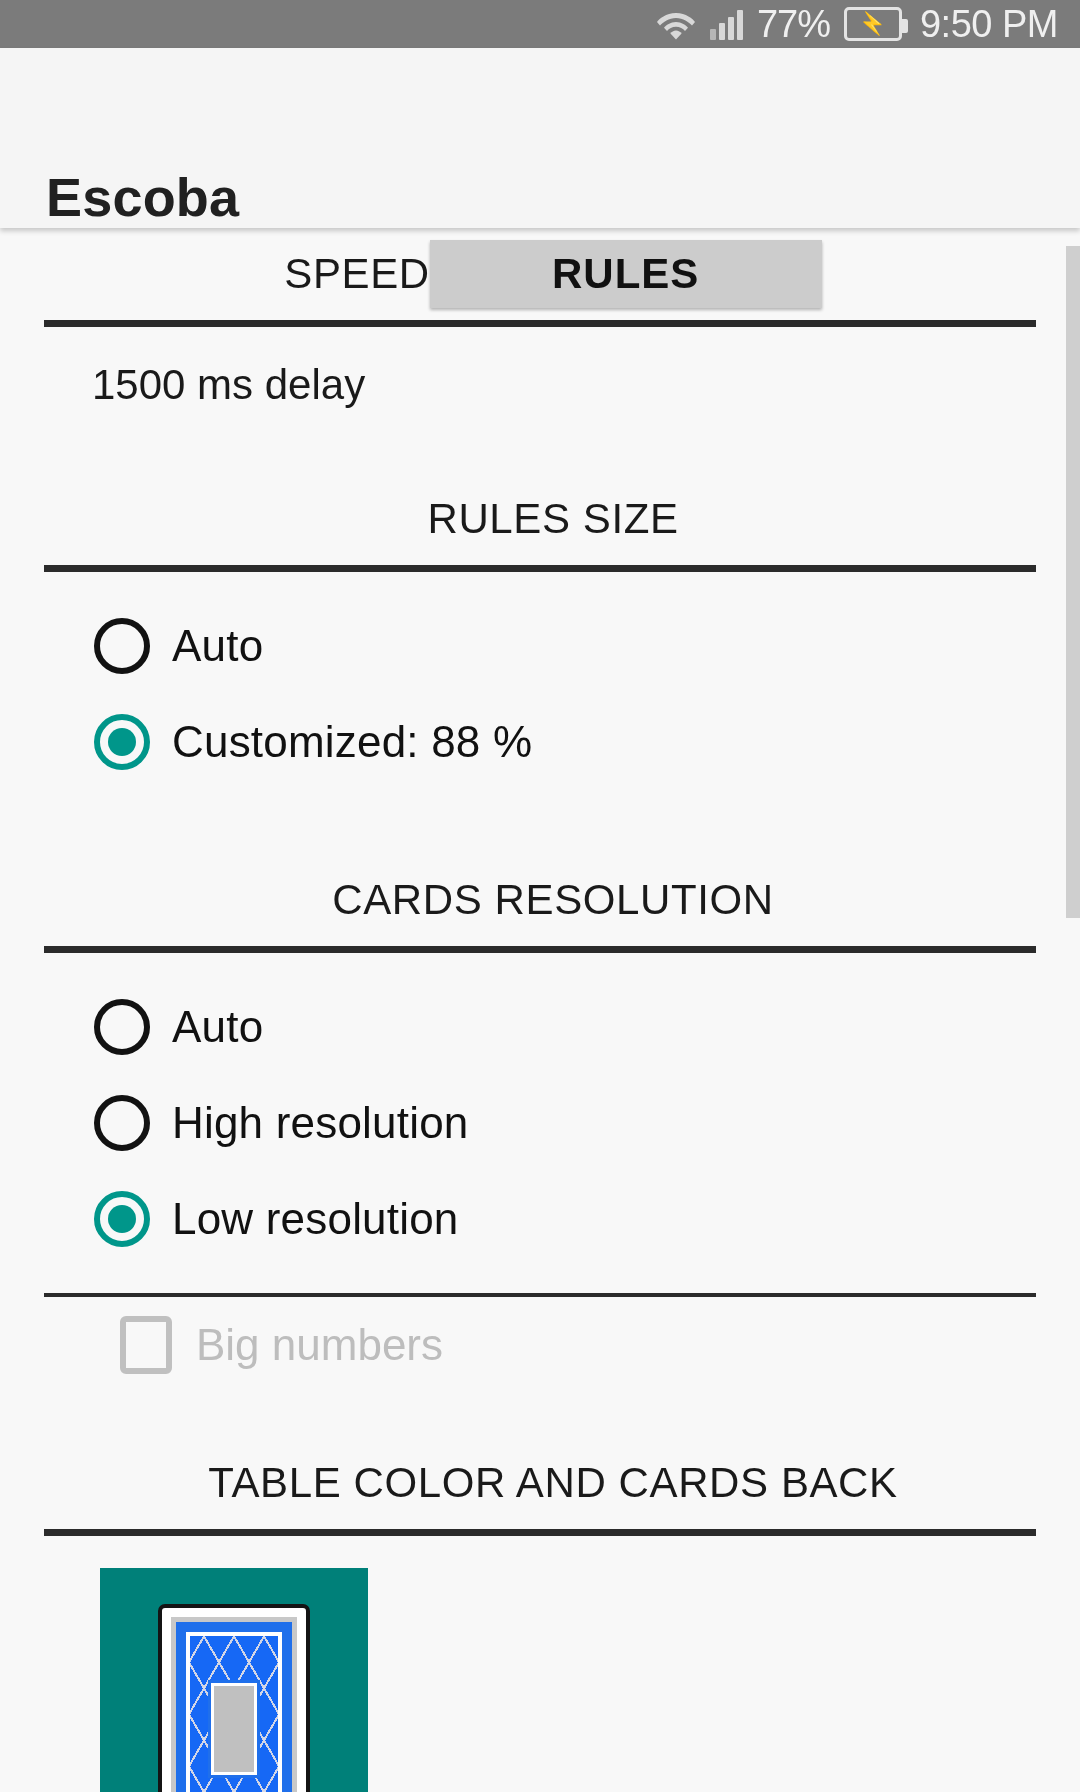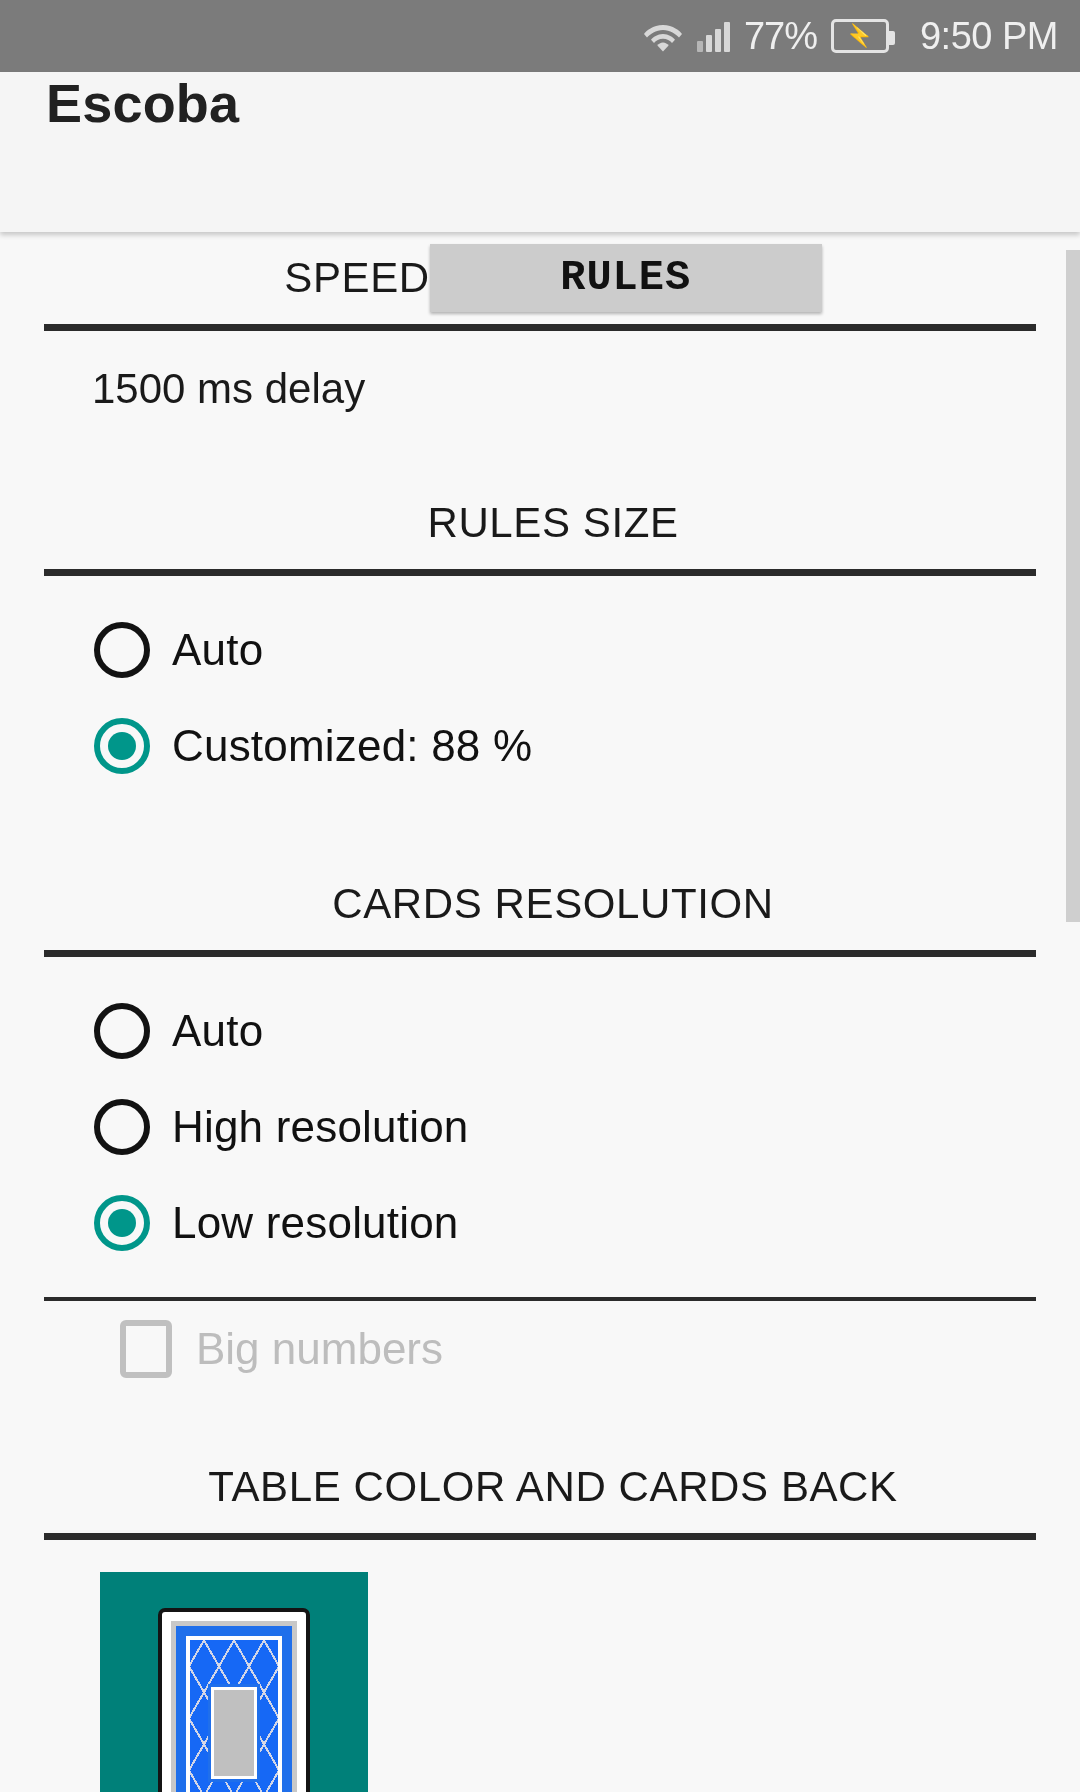--- a/index.html
+++ b/index.html
@@ -7,21 +7,21 @@
   html, body {
     width:1080px; height:1792px;
     background:#f7f7f7;
     font-family:"Liberation Sans", sans-serif;
     overflow:hidden;
   }
 
   
   .statusbar{
     position:relative;
-    width:1080px; height:72px;
+    width:1080px; height:48px;
     background:#7b7b7b;
     display:flex; align-items:center; justify-content:flex-end;
     padding-right:22px;
     color:#e8e8e8;
   }
   .status-icons{ display:flex; align-items:center; gap:14px; }
   .wifi-icon{ width:40px; height:34px; position:relative; }
   .wifi-icon svg{ display:block; }
   .signal-icon{ display:flex; align-items:flex-end; gap:3px; height:32px; }
   .signal-icon i{ display:block; width:6px; background:#d8d8d8; border-radius:1px; }
@@ -32,27 +32,27 @@
   .battery-pct{ font-size:38px; font-weight:400; letter-spacing:-1px; color:#efefef; }
   .battery-icon{
     width:58px; height:34px; border:3px solid #e4e4e4; border-radius:5px;
     position:relative; display:flex; align-items:center; justify-content:center;
   }
   .battery-icon:after{
     content:""; position:absolute; right:-9px; top:9px;
     width:6px; height:14px; background:#e4e4e4; border-radius:0 2px 2px 0;
   }
   .bolt{ font-size:22px; line-height:1; color:#efefef; transform:scaleX(-1); }
-  .clock{ font-size:38px; color:#efefef; letter-spacing:-0.5px; margin-left:17px;}
+  .clock{ font-size:38px; color:#efefef; letter-spacing:-0.5px; margin-left:4px;}
 
   
   .appbar{
-    width:1080px; height:160px;
+    width:1080px; height:180px;
     background:#f5f5f5;
-    display:flex; align-items:flex-start;
+    display:flex; align-items:flex-end;
     padding-left:46px;
     box-shadow:0 3px 5px rgba(0,0,0,0.20);
     position:relative; z-index:5;
   }
   .app-title{
     font-size:54px; font-weight:bold; color:#212121;
     letter-spacing:0.2px;
   }
 
   
@@ -78,21 +78,21 @@
     height:92px;
   }
   .section-title{
     font-size:42px; color:#1a1a1a; letter-spacing:0.6px;
   }
   .rules-btn{
     min-width:392px; height:68px;
     background:#cccccc;
     border:none;
     display:flex; align-items:center; justify-content:center;
-    font-family:Liberation Mono, monospace;
+    font-family:Liberation Sans, sans-serif;
     font-size:42px; font-weight:bold; color:#111;
     letter-spacing:1px;
     box-shadow:0 2px 3px rgba(0,0,0,0.28);
     cursor:pointer;
   }
   .divider{
     height:7px; background:#2b2b2b;
     margin:0 44px 0 44px;
   }
   .thin-divider{

